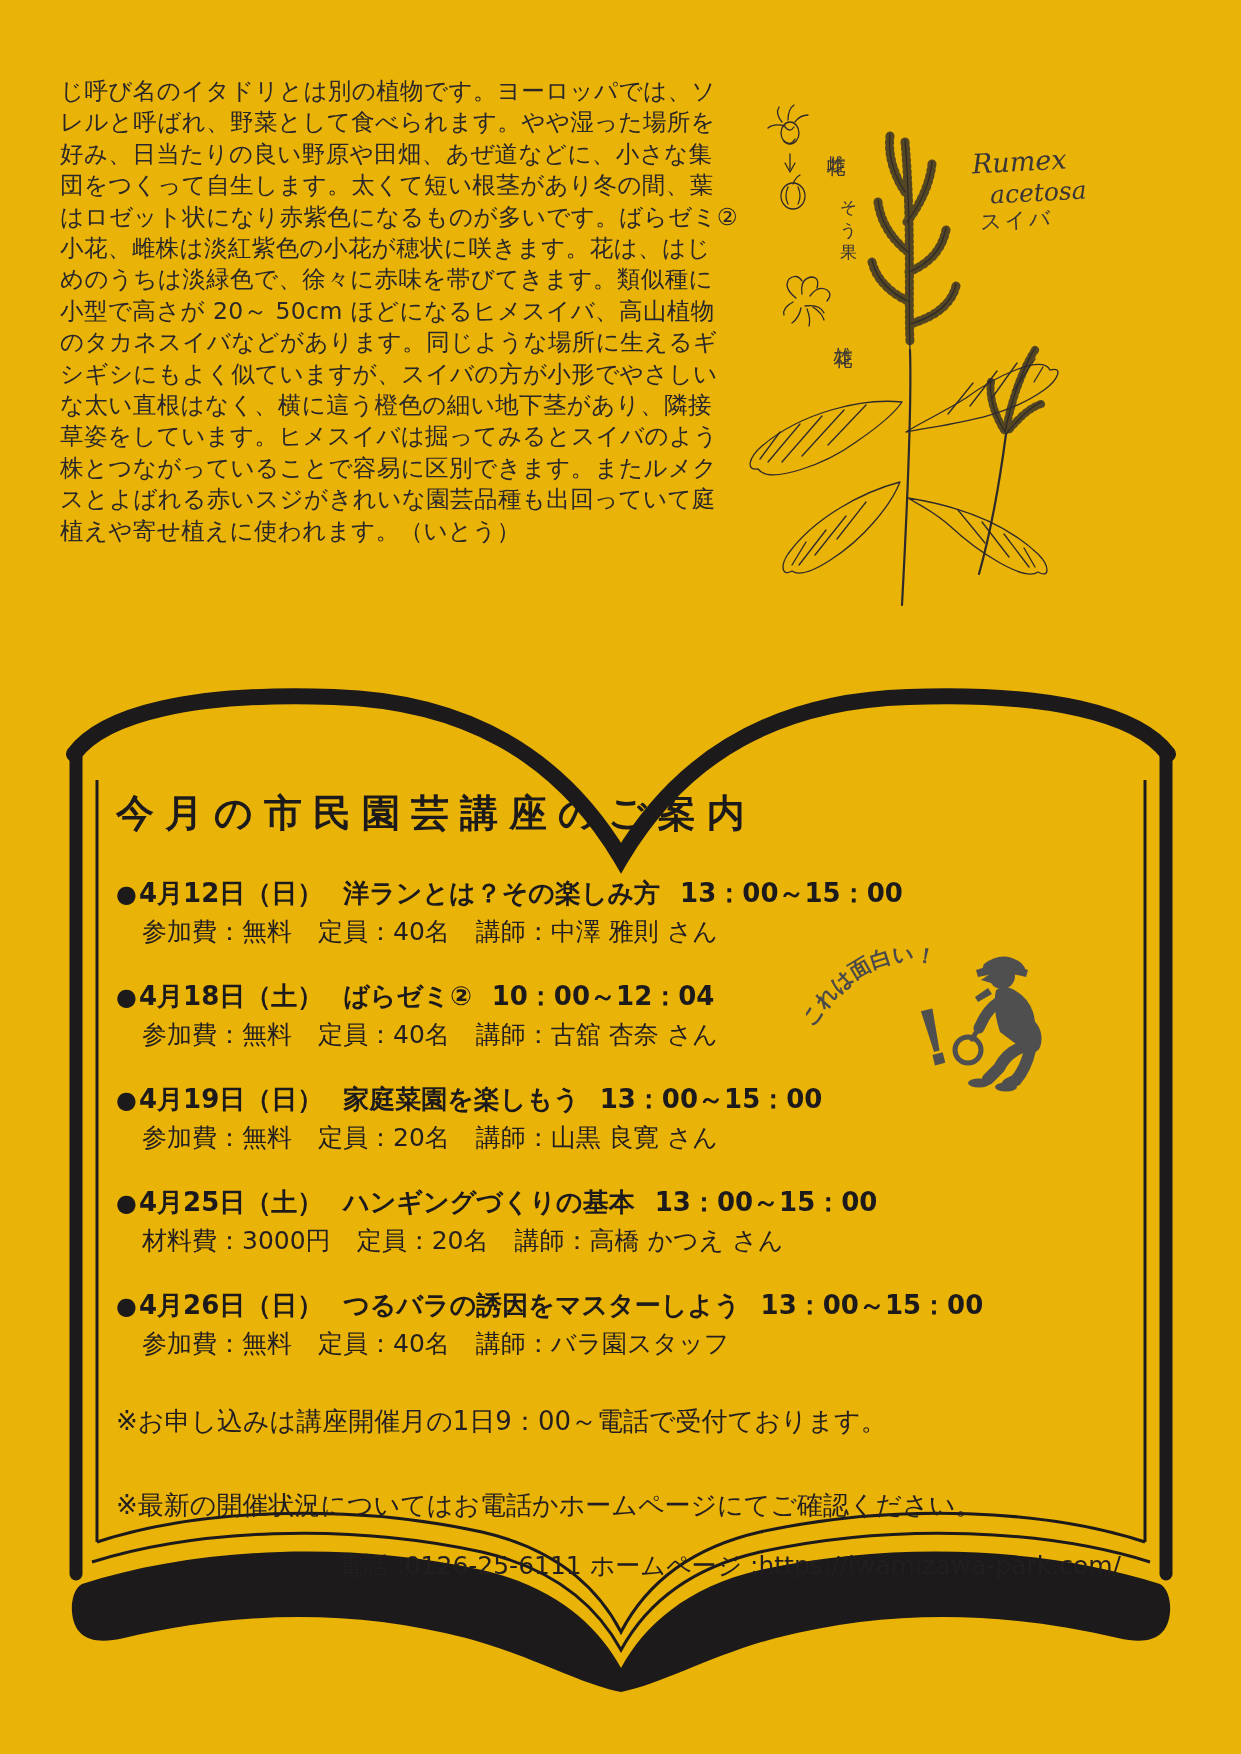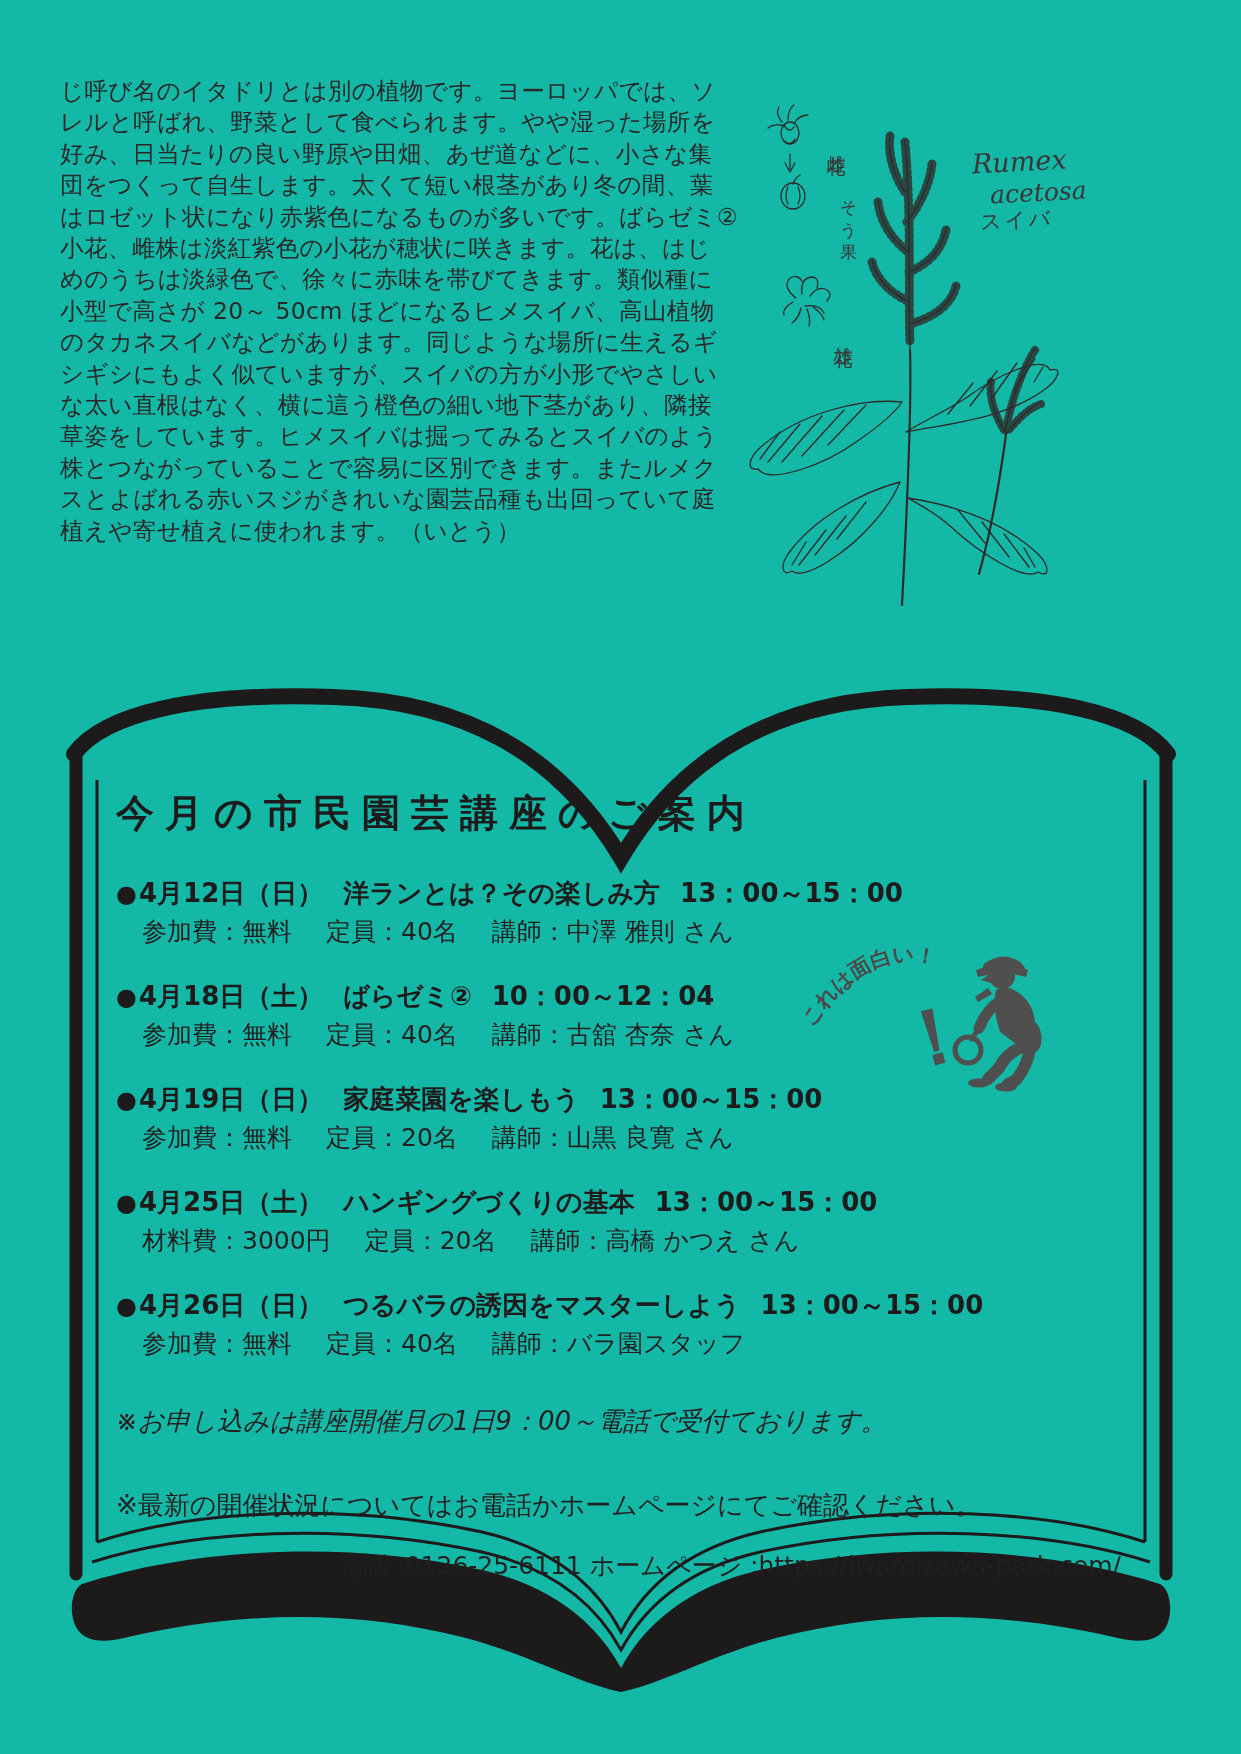--- a/index.html
+++ b/index.html
@@ -1,40 +1,40 @@
 <!DOCTYPE html>
 <html><head>
 <meta charset="utf-8">
 <style>
   html,body{margin:0;padding:0;background:#e8e8e8;}
   body{font-family:"DejaVu Sans","Liberation Sans",sans-serif;}
-  #page{position:relative;width:1241px;height:1754px;background:#14b8a6;margin:0 auto;overflow:hidden;color:#211e1f;}
+  #page{position:relative;width:1241px;height:1754px;background:#eab308;margin:0 auto;overflow:hidden;color:#211e1f;}
 
   
   #article{position:absolute;left:60px;top:76px;width:650px;font-size:23.5px;line-height:31.4px;letter-spacing:0.4px;color:#2a2728;}
   #article div{white-space:nowrap;}
 
   
   #illustration{position:absolute;left:700px;top:100px;width:430px;height:512px;}
   #illustration svg{position:absolute;left:0;top:0;}
   .v-label{position:absolute;writing-mode:vertical-rl;text-orientation:upright;font-size:19px;color:#3a3637;letter-spacing:2px;}
   .latin{position:absolute;font-style:italic;font-family:"DejaVu Serif","Liberation Serif",serif;color:#3a3637;transform:rotate(-3deg);}
 
   
   #book{position:absolute;left:64px;top:688px;width:1115px;height:1012px;}
   #book-svg{position:absolute;left:0;top:0;z-index:0;}
   #book-title{position:absolute;left:52px;top:100px;z-index:1;font-size:38px;font-weight:700;letter-spacing:11px;color:#1d1a1b;text-align:center;}
   #book-content{position:absolute;left:52px;top:186px;width:1005px;z-index:1;}
   .course{margin-bottom:26px;}
   .course-head{display:flex;align-items:baseline;gap:20px;font-size:26px;font-weight:700;line-height:38px;color:#1d1a1b;white-space:nowrap;}
   .course-head .datewrap{display:flex;align-items:baseline;gap:2px;}
   .bullet{font-size:24px;}
-  .course-detail{display:flex;gap:34px;font-size:25px;line-height:38px;padding-left:26px;color:#231f20;white-space:nowrap;}
+  .course-detail{display:flex;gap:26px;font-size:25px;line-height:38px;padding-left:26px;color:#231f20;white-space:nowrap;}
   .note{font-size:26px;line-height:36px;color:#231f20;white-space:nowrap;}
-  #note-apply{margin-top:40px;font-style:italic;}
+  #note-apply{margin-top:40px;}
   #note-latest{margin-top:48px;}
   #contact{margin-top:26px;padding-left:28px;font-size:25px;color:#231f20;white-space:nowrap;text-align:right;}
 
   
   #callout{position:absolute;left:742px;top:248px;width:280px;height:175px;z-index:2;}
 </style>
 </head>
 <body>
 
 <div id="page">

